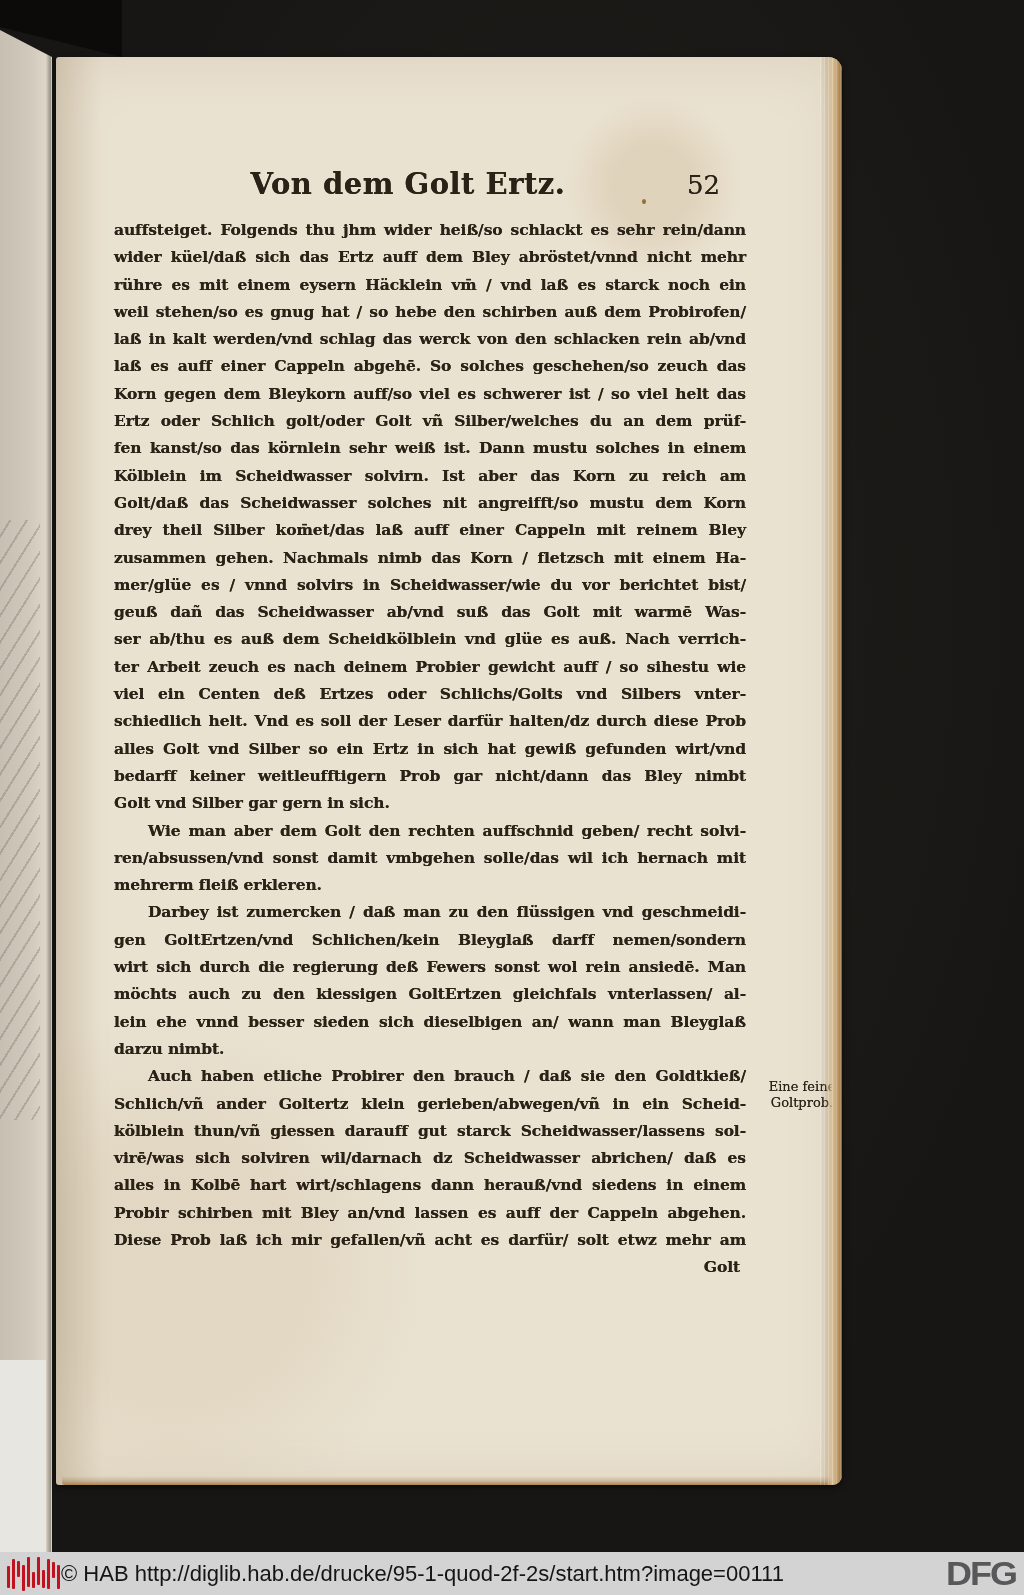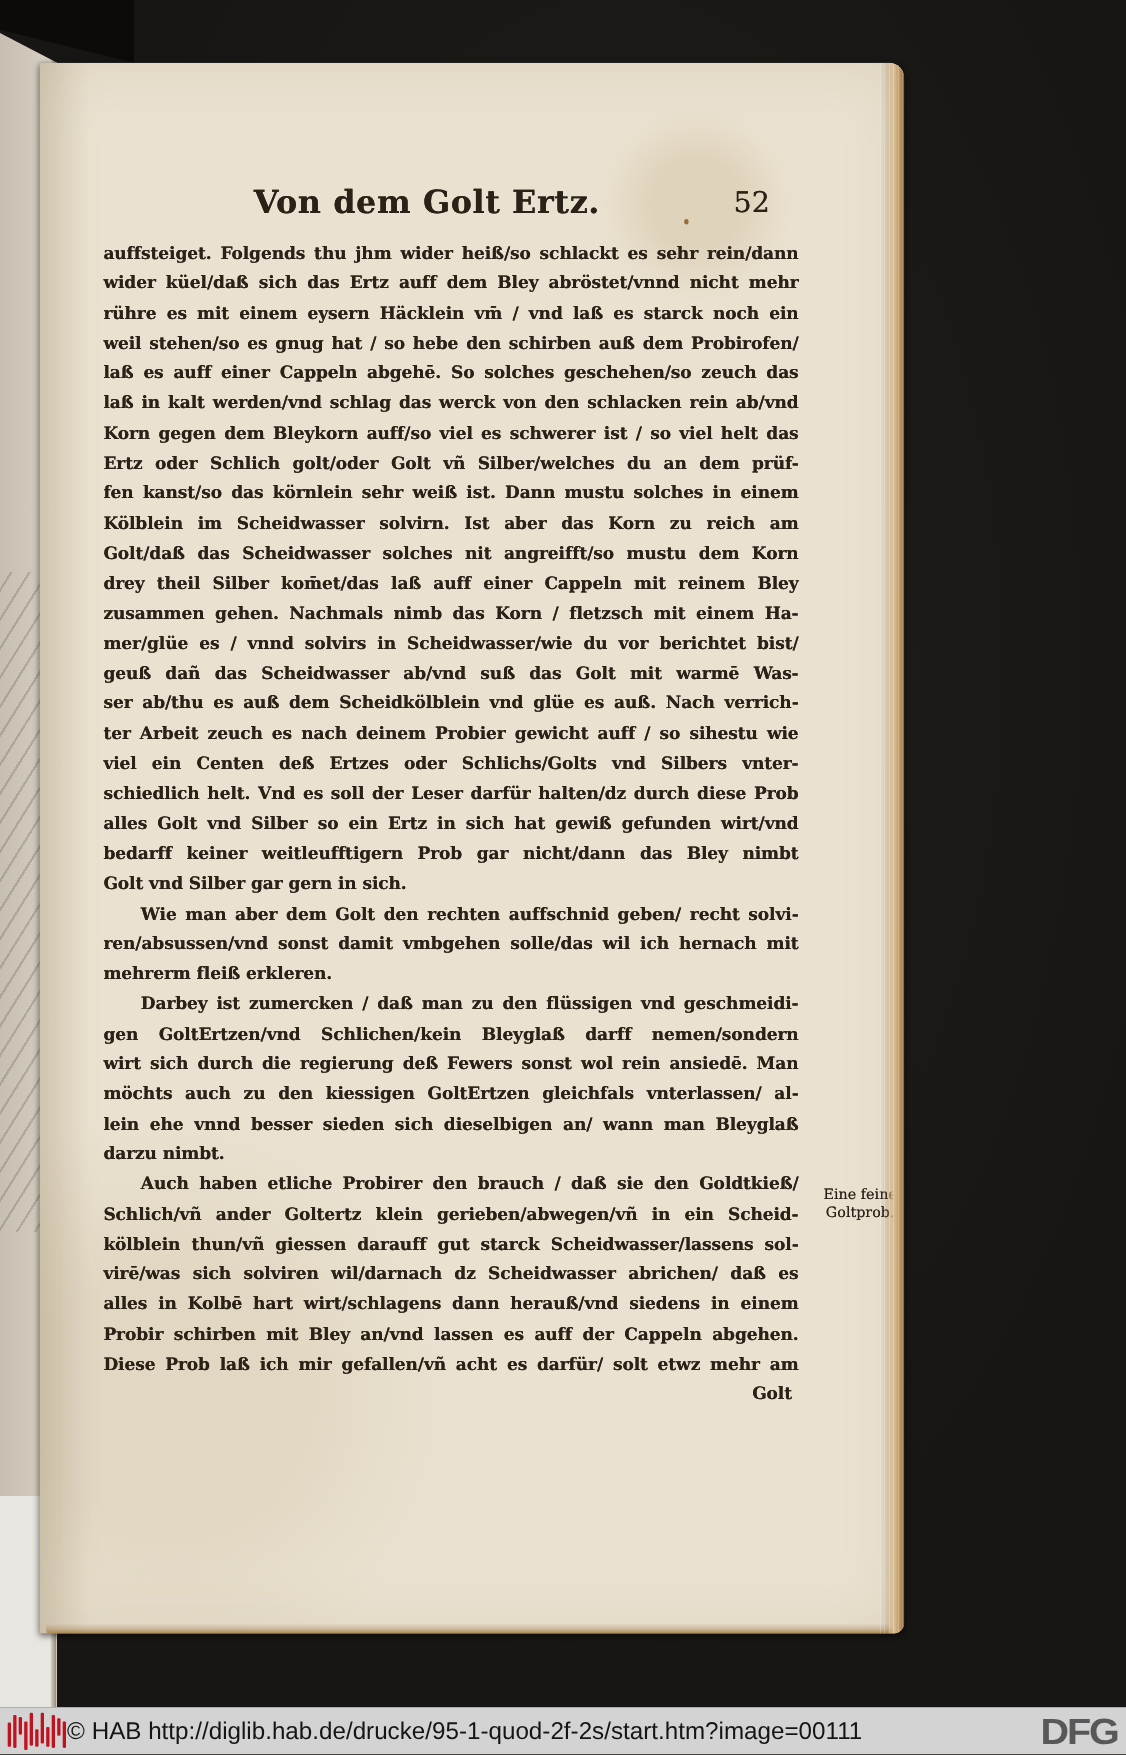--- a/index.html
+++ b/index.html
@@ -30,21 +30,21 @@
     position:absolute;left:0;top:1360px;width:46px;height:192px;
     background:#e8e6e1;
   }
   .cover-wedge{
     position:absolute;left:0;top:0;width:122px;height:60px;
     background:var(--cover);
     clip-path:polygon(0 0, 100% 0, 100% 95%, 0 45%);
   }
   
   .page{
-    position:absolute;left:36px;top:57px;width:786px;height:1428px;
+    position:absolute;left:56px;top:57px;width:786px;height:1428px;
     background:
       radial-gradient(circle at 76% 9%, rgba(160,118,58,.14) 0 40px, rgba(160,118,58,0) 90px),
       radial-gradient(circle at 15% 85%, rgba(150,120,70,.10) 0 120px, rgba(150,120,70,0) 260px),
       linear-gradient(90deg, rgba(110,85,50,.16) 0, rgba(110,85,50,0) 46px),
       var(--page);
     border-radius:3px 14px 10px 3px;
     box-shadow:inset 0 0 60px rgba(130,100,55,.14), 0 2px 6px rgba(0,0,0,.55);
   }
   .page::after{ 
     content:"";position:absolute;right:0;top:0;width:22px;height:100%;
@@ -137,22 +137,22 @@
       <div class="running-title">Von dem Golt Ertz.</div>
       <div class="page-number">52</div>
     </div>
 
     <div class="text-block">
 
     <div class="line">auffsteiget. Folgends thu jhm wider heiß/so schlackt es sehr rein/dann</div>
         <div class="line">wider küel/daß sich das Ertz auff dem Bley abröstet/vnnd nicht mehr</div>
         <div class="line">rühre es mit einem eysern Häcklein vm̄ / vnd laß es starck noch ein</div>
         <div class="line">weil stehen/so es gnug hat / so hebe den schirben auß dem Probirofen/</div>
+        <div class="line">laß in kalt werden/vnd schlag das werck von den schlacken rein ab/vnd</div>
         <div class="line">laß es auff einer Cappeln abgehē. So solches geschehen/so zeuch das</div>
-        <div class="line">laß in kalt werden/vnd schlag das werck von den schlacken rein ab/vnd</div>
         <div class="line">Korn gegen dem Bleykorn auff/so viel es schwerer ist / so viel helt das</div>
         <div class="line">Ertz oder Schlich golt/oder Golt vñ Silber/welches du an dem prüf-</div>
         <div class="line">fen kanst/so das körnlein sehr weiß ist. Dann mustu solches in einem</div>
         <div class="line">Kölblein im Scheidwasser solvirn. Ist aber das Korn zu reich am</div>
         <div class="line">Golt/daß das Scheidwasser solches nit angreifft/so mustu dem Korn</div>
         <div class="line">drey theil Silber kom̄et/das laß auff einer Cappeln mit reinem Bley</div>
         <div class="line">zusammen gehen. Nachmals nimb das Korn / fletzsch mit einem Ha-</div>
         <div class="line">mer/glüe es / vnnd solvirs in Scheidwasser/wie du vor berichtet bist/</div>
         <div class="line">geuß dañ das Scheidwasser ab/vnd suß das Golt mit warmē Was-</div>
         <div class="line">ser ab/thu es auß dem Scheidkölblein vnd glüe es auß. Nach verrich-</div>

